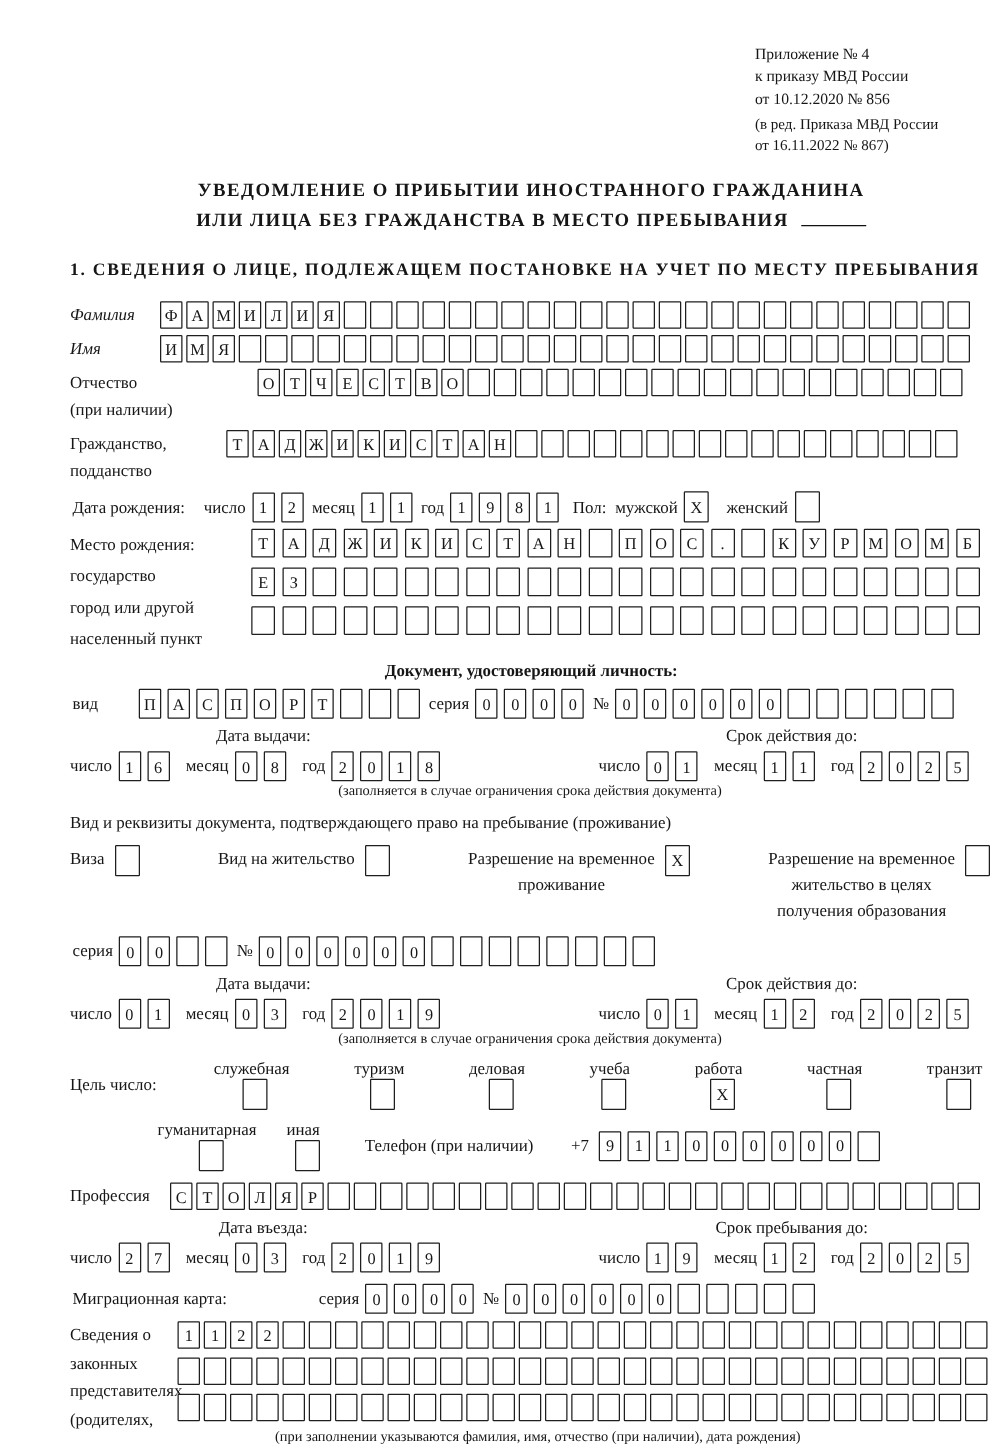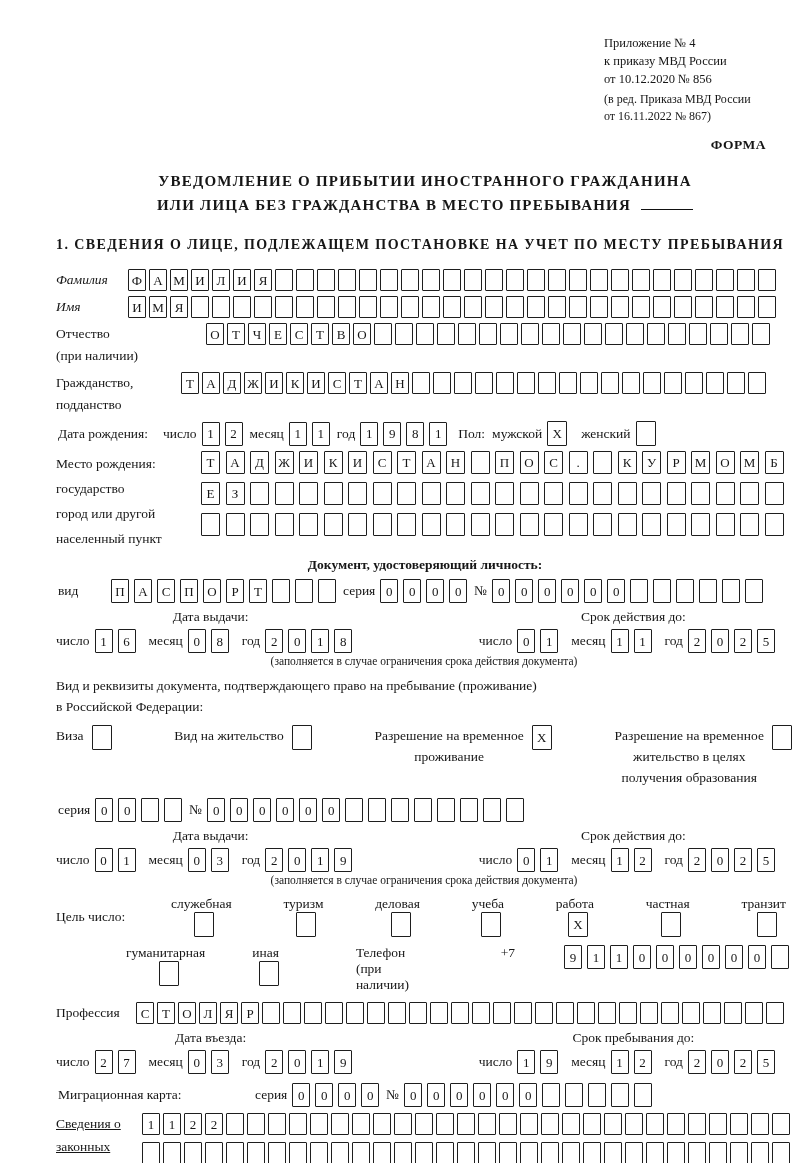--- a/index.html
+++ b/index.html
@@ -25,64 +25,63 @@
   .cell.w{width:19px;height:23px;margin-right:5.5px;}
   .cell.d{width:18px;height:24px;margin-right:5px;}
   .cell.chk{width:20px;height:25px;margin-right:0;}
 
   .frow{display:flex;align-items:flex-start;margin-bottom:5px;}
   .lbl{font-size:13.5px;line-height:22px;flex:0 0 auto;}
   .sub{font-size:13.5px;line-height:22px;}
 
   .w72{width:72px;font-style:italic;} .w150{width:150px;} .w125{width:125px;} .w145{width:145px;} .w80{width:80px;}
 
-  .gap8{margin-left:8px;} .gap18{} .gap30{margin-left:30px;}
+  .gap8{margin-left:8px;} .gap18{margin-left:18px;} .gap30{margin-left:30px;}
 
   .inlinebits{display:flex;align-items:center;}
   .inlinebits .t{font-size:13.5px;margin:0 5px 0 2px;white-space:nowrap;}
 
   .center-bold{ text-align:center;font-weight:bold;font-size:13.5px;margin:6px 0 6px 0;}
 
   .daterow{display:flex;justify-content:space-between;padding-right:6px;margin-top:6px;}
   .dhead{text-align:center;font-size:13.5px;margin-bottom:4px;}
   .dline{display:flex;align-items:center;}
   .dline .t{font-size:13.5px;margin:0 5px 0 0;white-space:nowrap;}
   .dline .t+.cells{margin-right:8px;}
   .note-r{text-align:center;font-size:11.5px;margin-top:2px;padding-right:2px;}
 
   .intro{font-size:13.5px;line-height:21px;margin-top:8px;}
   .opts{display:flex;align-items:flex-start;margin-top:8px;justify-content:space-between;padding-right:2px;}
   .opt{display:flex;align-items:flex-start;}
   .opt .olbl{font-size:13.5px;line-height:21px;text-align:center;margin-right:8px;}
   .purpose{display:flex;align-items:center;justify-content:space-between;font-size:13.5px;margin-top:10px;padding-right:2px;}
   .citem{display:inline-flex;align-items:center;white-space:nowrap;flex-direction:column;}
   .citem .t{margin-right:6px;}
-  .purpose2{display:flex;font-size:13.5px;margin-top:8px;margin-left:70px;gap:41px;}
+  .purpose2{display:flex;align-items:center;font-size:13.5px;margin-top:8px;margin-left:70px;}
 
   .repwrap{display:flex;align-items:flex-start;margin-top:6px;}
-  .replbl{width:86px;font-size:13.5px;line-height:22.5px;flex:0 0 auto;text-decoration:underline;}
+  .replbl{width:86px;font-size:13.5px;line-height:22.5px;flex:0 0 auto;}
   .reprows .cells{margin-bottom:7px;}
   .repnote{font-size:11.5px;margin-top:4px;margin-left:78px;}
 </style>
 </head>
 <body>
 
 <div class="page">
 
   <div class="appendix">
     <div>Приложение № 4</div>
     <div>к приказу МВД России</div>
     <div>от 10.12.2020 № 856</div>
     <div class="ed">
       <div>(в ред. Приказа МВД России</div>
       <div>от 16.11.2022 № 867)</div>
     </div>
   </div>
 
-  <div class="forma">ФОРМА</div>
 
   <div class="title">
     <div>УВЕДОМЛЕНИЕ О ПРИБЫТИИ ИНОСТРАННОГО ГРАЖДАНИНА</div>
     <div><span>ИЛИ ЛИЦА БЕЗ ГРАЖДАНСТВА В МЕСТО ПРЕБЫВАНИЯ</span><span class="t-underline"></span></div>
   </div>
 
   <div class="sec-head">1. СВЕДЕНИЯ О ЛИЦЕ, ПОДЛЕЖАЩЕМ ПОСТАНОВКЕ НА УЧЕТ ПО МЕСТУ ПРЕБЫВАНИЯ</div>
 
   <div style="height:16px"></div>
 
@@ -435,21 +434,20 @@
             <span class="cell d">2</span>
             <span class="cell d">5</span>
           </span>
       </div>
     </div>
   </div>
   <div class="note-r">(заполняется в случае ограничения срока действия документа)</div>
 
   <div class="intro">
     <div>Вид и реквизиты документа, подтверждающего право на пребывание (проживание)</div>
-    <div>в Российской Федерации:</div>
   </div>
 
   <div class="opts">
     <div class="opt">
       <div class="olbl">Виза</div>
       <span class="cells">
           <span class="cell chk"></span>
         </span>
     </div>
     <div class="opt">

